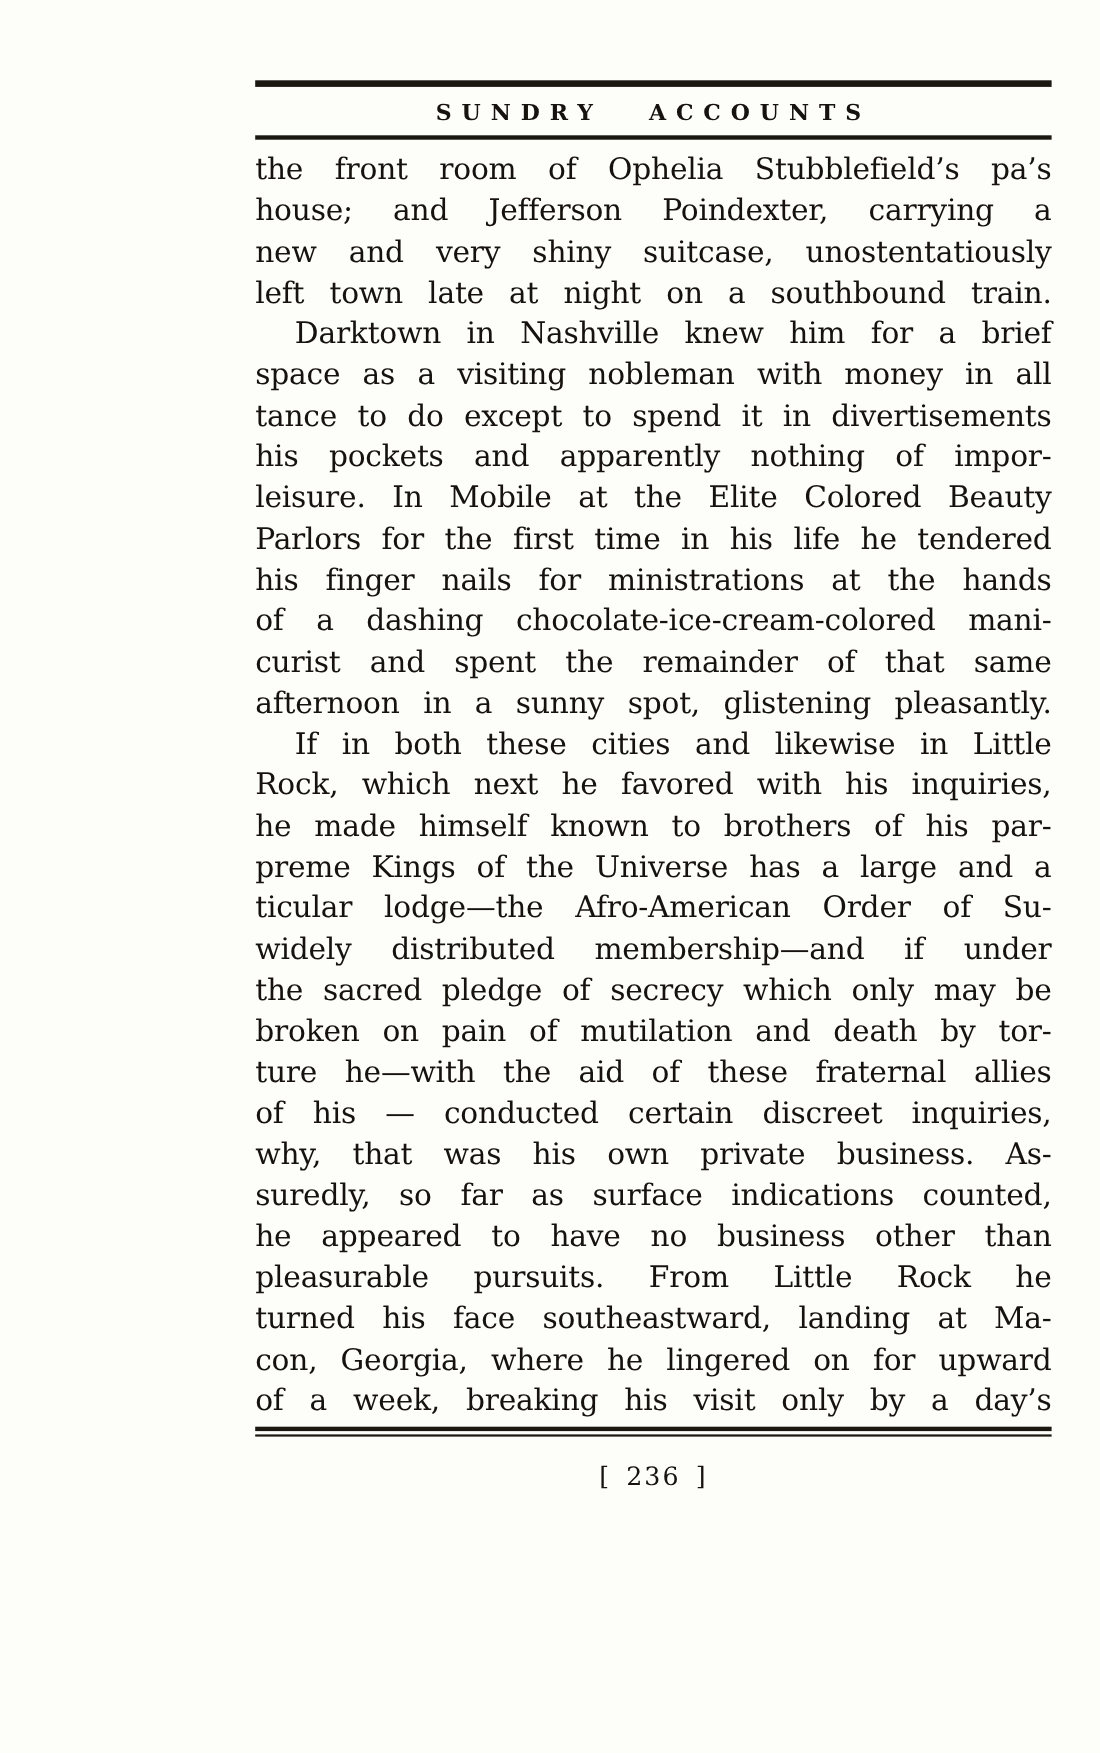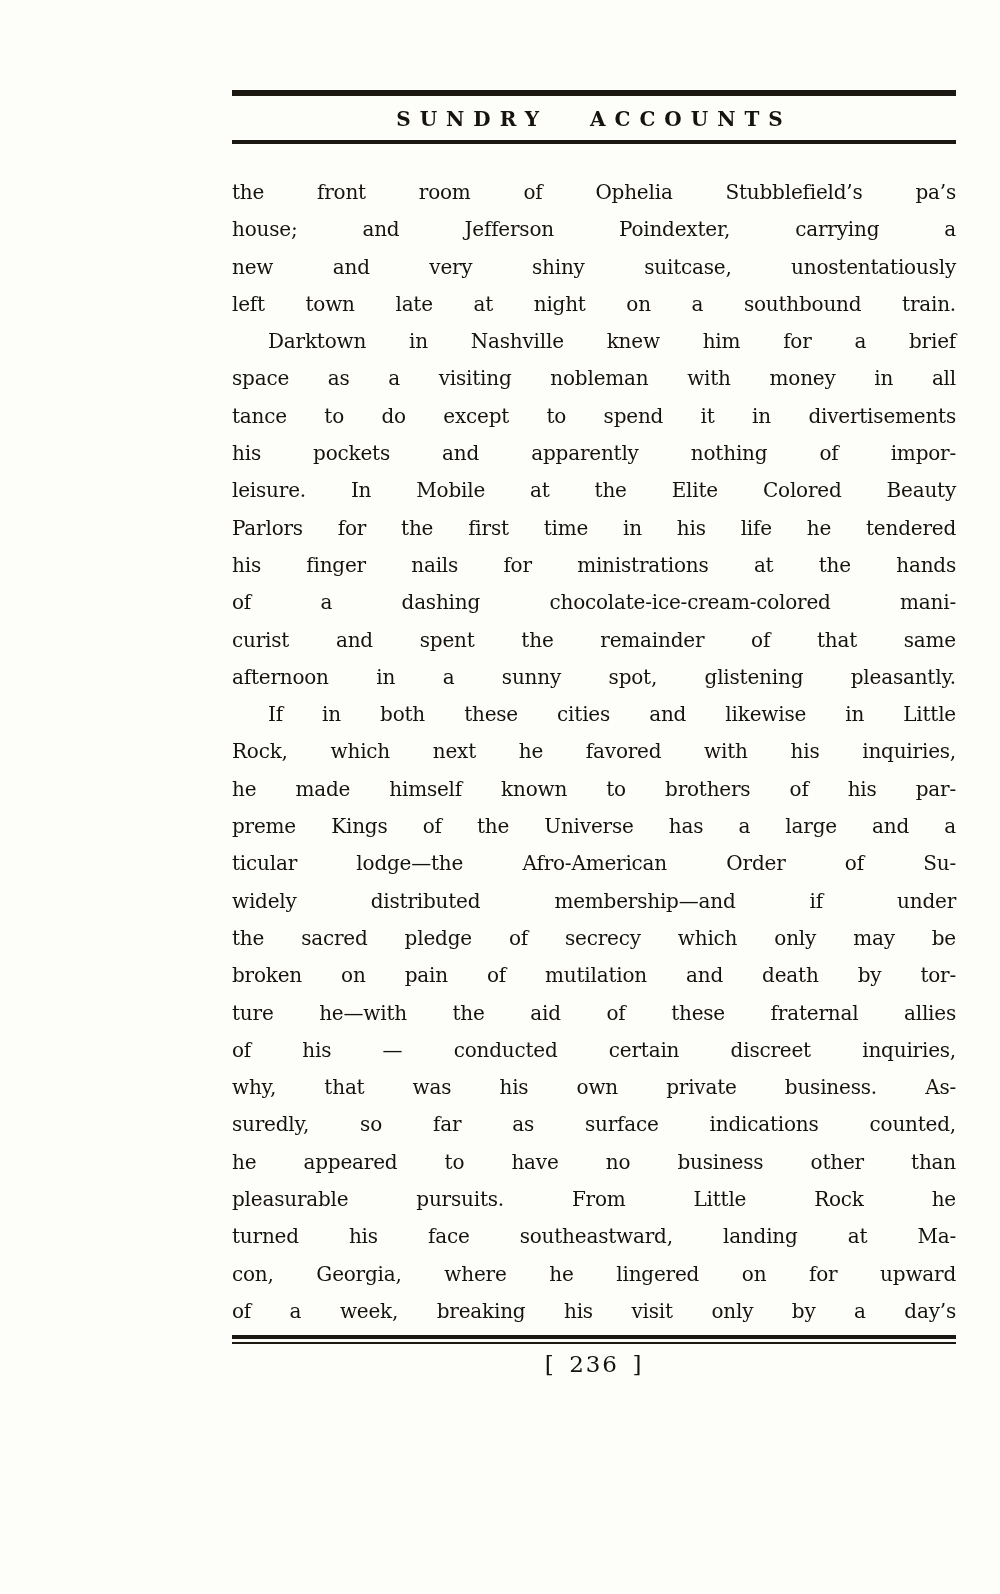--- a/index.html
+++ b/index.html
@@ -8,52 +8,52 @@
     width: 1000px;
     height: 1594px;
     position: relative;
     font-family: "DejaVu Serif", serif;
     color: #16130e;
     overflow: hidden;
   }
   .page-column {
     position: absolute;
     left: 232px;
-    top: 90px;
+    top: 73px;
     width: 724px;
   }
   .rule { background: #1b1812; }
   .rule-top { height: 6px; }
   .header-title {
     text-align: center;
     font-weight: bold;
     font-size: 20px;
     letter-spacing: 0.45em;
     word-spacing: 1.3em;
     padding: 11px 0 9px 0;
   }
   .rule-under-header { height: 4px; }
   .page-body {
-    margin-top: 30px;
-    font-size: 20px;
+    margin-top: 9px;
+    font-size: 27px;
     letter-spacing: -0.2px;
   }
   .line {
     line-height: 37.3px;
     text-align: justify;
     text-align-last: justify;
   }
   .para.indent .line:first-child { text-indent: 36px; }
   .footer-rule-wrap { margin-top: 5px; }
   .footer-rule-a { height: 4px; background: #1b1812; }
   .footer-rule-b { height: 2px; background: #1b1812; margin-top: 3px; }
   .page-number {
     text-align: center;
     font-size: 23px;
-    padding-top: 7px;
+    padding-top: 24px;
     letter-spacing: 0.08em;
     word-spacing: 0.2em;
   }
 </style>
 </head>
 <body>
 
 <div class="page-column">
 
   <div class="rule rule-top"></div>

